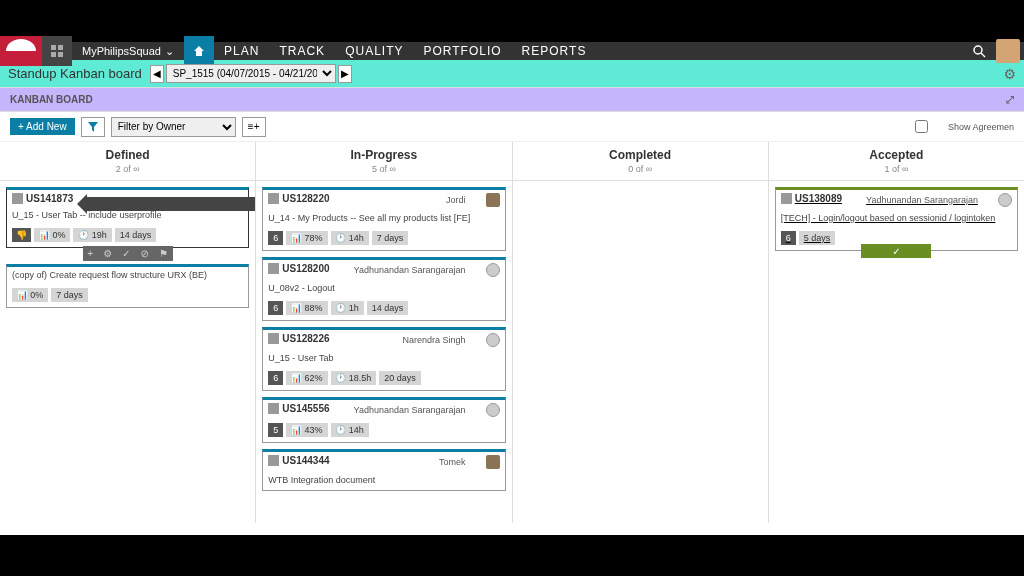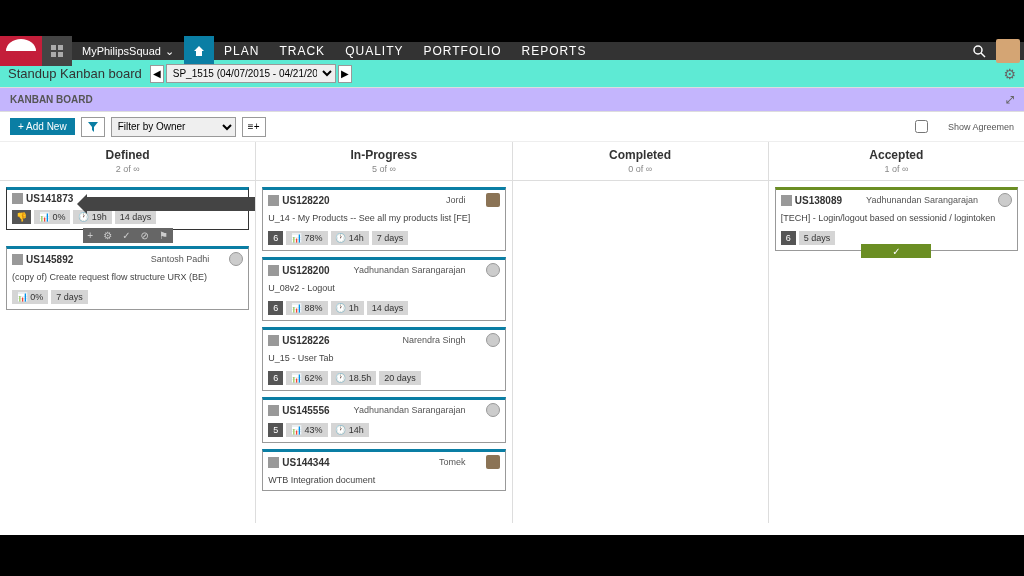--- a/index.html
+++ b/index.html
@@ -30,22 +30,22 @@
 .toggle-btn { width: 24px; height: 20px; border: 1px solid #999; background: #fff; display: flex; align-items: center; justify-content: center; font-size: 10px; cursor: pointer; }
 .agreement { margin-left: auto; font-size: 9px; color: #555; display: flex; align-items: center; gap: 20px; padding-left: 41px; }
 .board { display: flex; height: calc(100% - 112px); }
 .column { flex: 1; border-right: 1px solid #ddd; display: flex; flex-direction: column; }
 .col-header { text-align: center; padding: 6px; border-bottom: 1px solid #ddd; }
 .col-title { font-size: 12px; font-weight: bold; color: #333; }
 .col-count { font-size: 9px; color: #888; margin-top: 2px; }
 .col-body { flex: 1; padding: 6px; overflow-y: auto; display: flex; flex-direction: column; gap: 6px; }
 .card { background: #fff; border: 1px solid #999; border-top: 3px solid #0a7ea4; font-size: 10px; position: relative; }
 .card.selected { border: 1px solid #333; border-top: 3px solid #0a7ea4; }
-.card.accepted { border-top-color: #6b8e23; }
-.card-top { display: flex; align-items: center; padding: 3px 5px; gap: 3px; }
+.card.accepted { border-top-color: #6b8e23; text-decoration: underline; }
+.card-top { display: flex; padding: 3px 5px; gap: 3px; }
 .card-icon { width: 11px; height: 11px; background: #999; display: inline-block; }
 .card-id { font-weight: bold; color: #333; font-size: 10px; }
 .card-owner { margin-left: auto; font-size: 9px; color: #555; display: flex; align-items: center; gap: 20px; }
 .owner-avatar { width: 14px; height: 14px; border-radius: 50%; background: #ccc; border: 1px solid #999; }
 .owner-avatar.img { background: #8b7355; border: none; border-radius: 2px; }
 .card-desc { padding: 3px 5px 5px; font-size: 9px; color: #444; }
 .card-stats { display: flex; gap: 3px; padding: 3px 5px 5px; align-items: center; }
 .stat { background: #d5d5d5; padding: 2px 5px; font-size: 9px; color: #333; display: flex; align-items: center; gap: 2px; }
 .stat.dark { background: #555; color: #fff; }
 .stat.thumb { background: #555; color: #fff; padding: 2px 4px; }
@@ -136,43 +136,36 @@
         <div class="col-title">Defined</div>
         <div class="col-count">2 of ∞</div>
       </div>
       <div class="col-body">
         <div class="card selected" style="margin-bottom:10px">
           <div class="pointer-arrow"></div>
           <div class="card-top">
             <span class="card-icon"></span>
             <span class="card-id">US141873</span>
           </div>
+          <div class="card-desc">U_15 - User Tab -- include userprofile</div>
           <div class="card-stats">
             <span class="stat thumb">👎</span>
             <span class="stat">📊<span>0%</span></span>
             <span class="stat">🕐<span>19h</span></span>
             <span class="stat">14 days</span>
           </div>
           <div class="card-actions">
             <span>+</span>
             <span>⚙</span>
             <span>✓</span>
             <span>⊘</span>
             <span>⚑</span>
           </div>
         </div>
         <div class="card">
-          <div class="card-top">
-            <span class="card-icon"></span>
-            <span class="card-id">US145892</span>
-            <span class="card-owner">
-                <span>Santosh Padhi</span>
-                <span class="owner-avatar"></span>
-              </span>
-          </div>
           <div class="card-desc">(copy of) Create request flow structure URX (BE)</div>
           <div class="card-stats">
             <span class="stat">📊<span>0%</span></span>
             <span class="stat">7 days</span>
           </div>
         </div>
       </div>
     </div>
 
     <div class="column">

